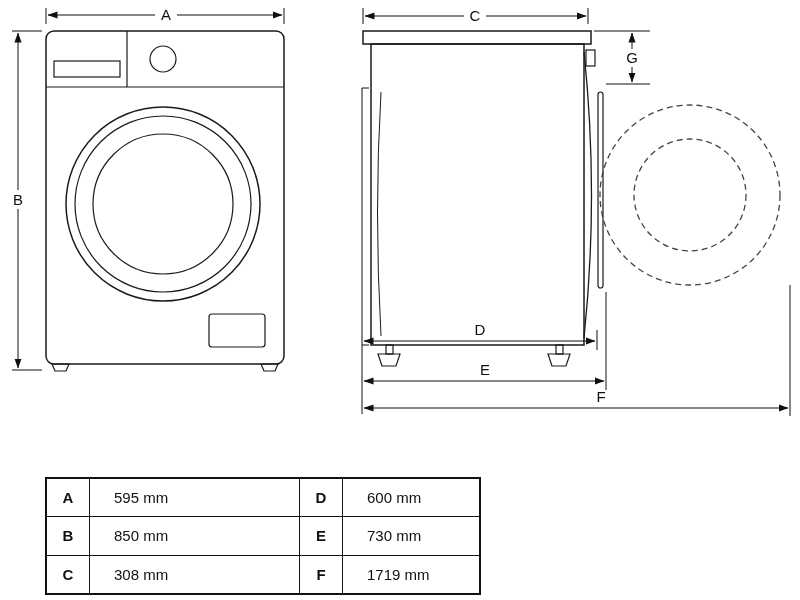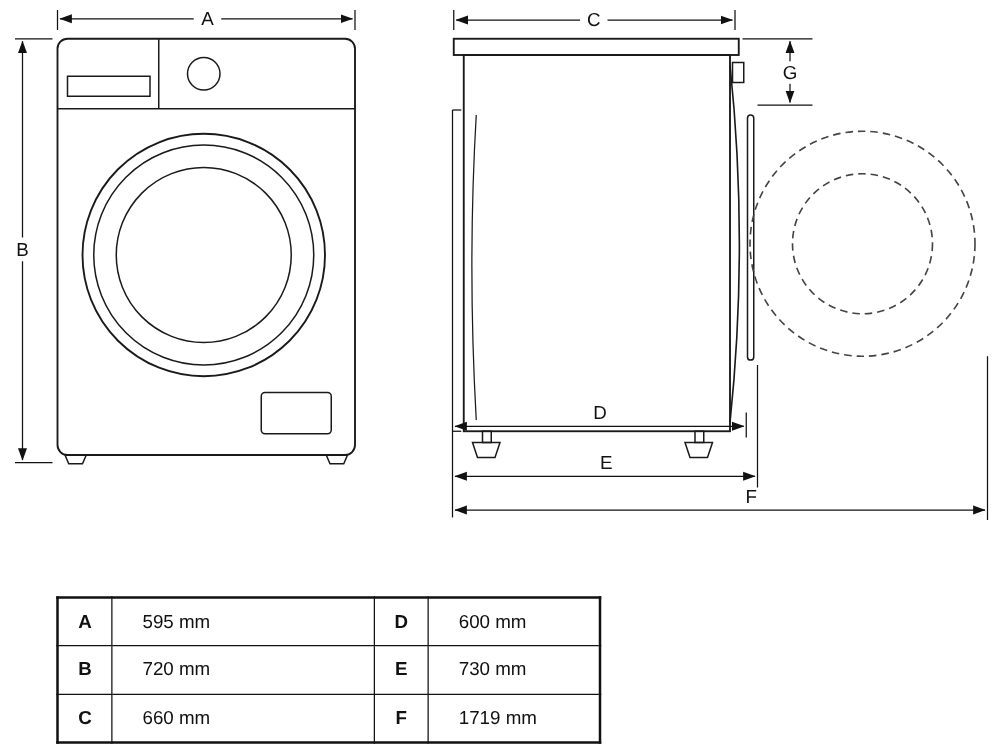--- a/index.html
+++ b/index.html
@@ -117,25 +117,25 @@
   <table>
     <tbody>
       <tr>
         <td class="k">A</td>
         <td class="v1">595 mm</td>
         <td class="k">D</td>
         <td class="v2">600 mm</td>
       </tr>
       <tr>
         <td class="k">B</td>
-        <td class="v1">720 mm</td>
+        <td class="v1">850 mm</td>
         <td class="k">E</td>
         <td class="v2">730 mm</td>
       </tr>
       <tr>
         <td class="k">C</td>
-        <td class="v1">660 mm</td>
+        <td class="v1">308 mm</td>
         <td class="k">F</td>
         <td class="v2">1719 mm</td>
       </tr>
     </tbody>
   </table>
 </div>
 
 </body></html>

